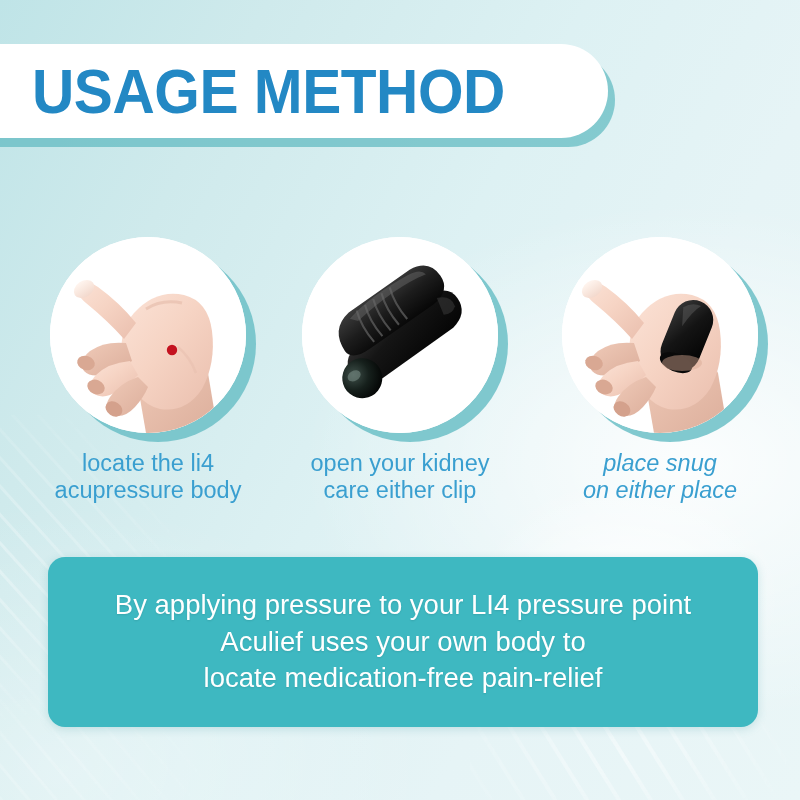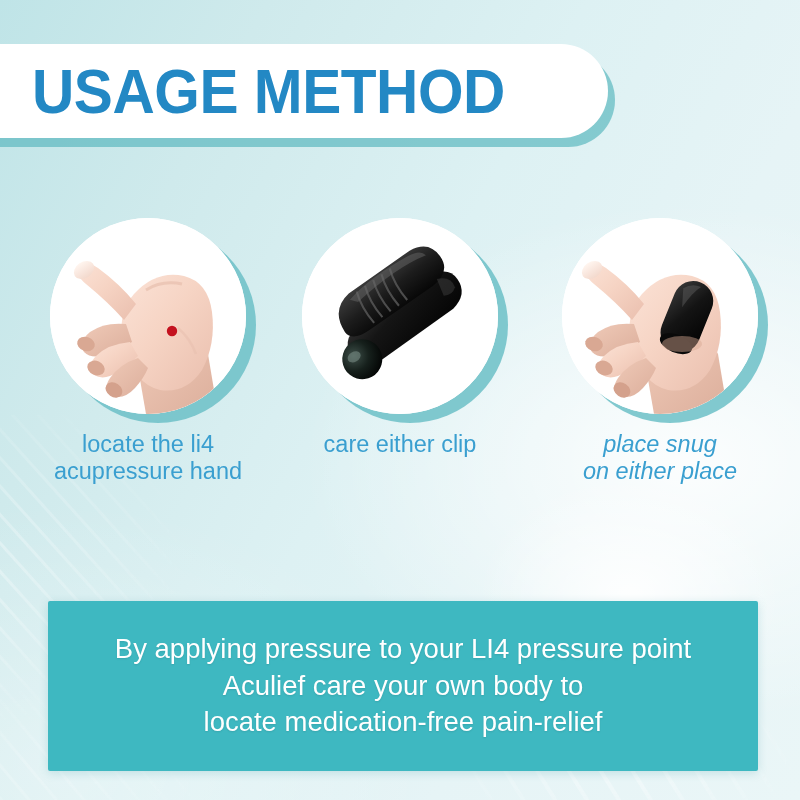--- a/index.html
+++ b/index.html
@@ -116,21 +116,21 @@
     line-height: 1;
     transform: scaleX(0.93);
     transform-origin: left center;
     white-space: nowrap;
   }
 
   
   .steps {
     position: absolute;
     left: 0;
-    top: 218px;
+    top: 237px;
     width: 696px;
     height: 270px;
   }
   .step {
     position: absolute;
     width: 260px;
     top: 0;
   }
   .step-1 { left: 18px; }
   .step-2 { left: 270px; }
@@ -174,27 +174,26 @@
   }
 
   
   .panel {
     position: absolute;
     left: 48px;
     top: 557px;
     width: 710px;
     height: 170px;
     background: #3eb8c1;
-    border-radius: 2px;
+    border-radius: 17px;
     box-shadow: 0 2px 10px rgba(60,150,158,0.22);
     display: flex;
     flex-direction: column;
     align-items: center;
     justify-content: center;
-    margin-top: 44px;
   }
   .panel-line {
     color: #ffffff;
     font-family: "Liberation Sans", sans-serif;
     font-size: 27.5px;
     line-height: 1.33;
     text-align: center;
     white-space: nowrap;
     text-shadow: 0 1px 2px rgba(0,0,0,0.10);
   }
@@ -253,21 +252,21 @@
 
             <path d="M96 72 Q112 62 132 66" stroke="#e7bfae" stroke-width="3" fill="none" opacity="0.7"></path>
             <path d="M128 110 Q140 120 146 136" stroke="#e7bfae" stroke-width="2.5" fill="none" opacity="0.55"></path>
 
             <circle cx="122" cy="113" r="5.2" fill="#c4121f"></circle>
           </svg>
         </div>
       </div>
       <div class="caption">
         <div>locate the li4</div>
-        <div>acupressure hand</div>
+        <div>acupressure body</div>
       </div>
     </div>
 
     <div class="step step-2">
       <div class="circle-wrap">
         <div class="circle-shadow"></div>
         <div class="circle">
           <svg width="196" height="196" viewBox="0 0 196 196">
             <defs>
               <linearGradient id="clipBody" x1="0" y1="0" x2="1" y2="1">
@@ -305,20 +304,21 @@
 
               <circle cx="46" cy="118" r="20" fill="url(#ball2)"></circle>
               <ellipse cx="40" cy="112" rx="7" ry="5" fill="#7d918a" opacity="0.55"></ellipse>
 
               <path d="M150 84 Q164 88 162 100 Q156 106 148 102 Z" fill="#3d3d3d" opacity="0.5"></path>
             </g>
           </svg>
         </div>
       </div>
       <div class="caption">
+        <div>open your kidney</div>
         <div>care either clip</div>
       </div>
     </div>
 
     <div class="step step-3">
       <div class="circle-wrap">
         <div class="circle-shadow"></div>
         <div class="circle">
           <svg width="196" height="196" viewBox="0 0 196 196">
             <defs>
@@ -370,17 +370,17 @@
       <div class="caption">
         <div>place snug</div>
         <div>on either place</div>
       </div>
     </div>
 
   </div>
 
   <div class="panel">
     <div class="panel-line">By applying pressure to your LI4 pressure point</div>
-    <div class="panel-line">Aculief care your own body to</div>
+    <div class="panel-line">Aculief uses your own body to</div>
     <div class="panel-line">locate medication-free pain-relief</div>
   </div>
 
 </div>
 
 </body></html>

